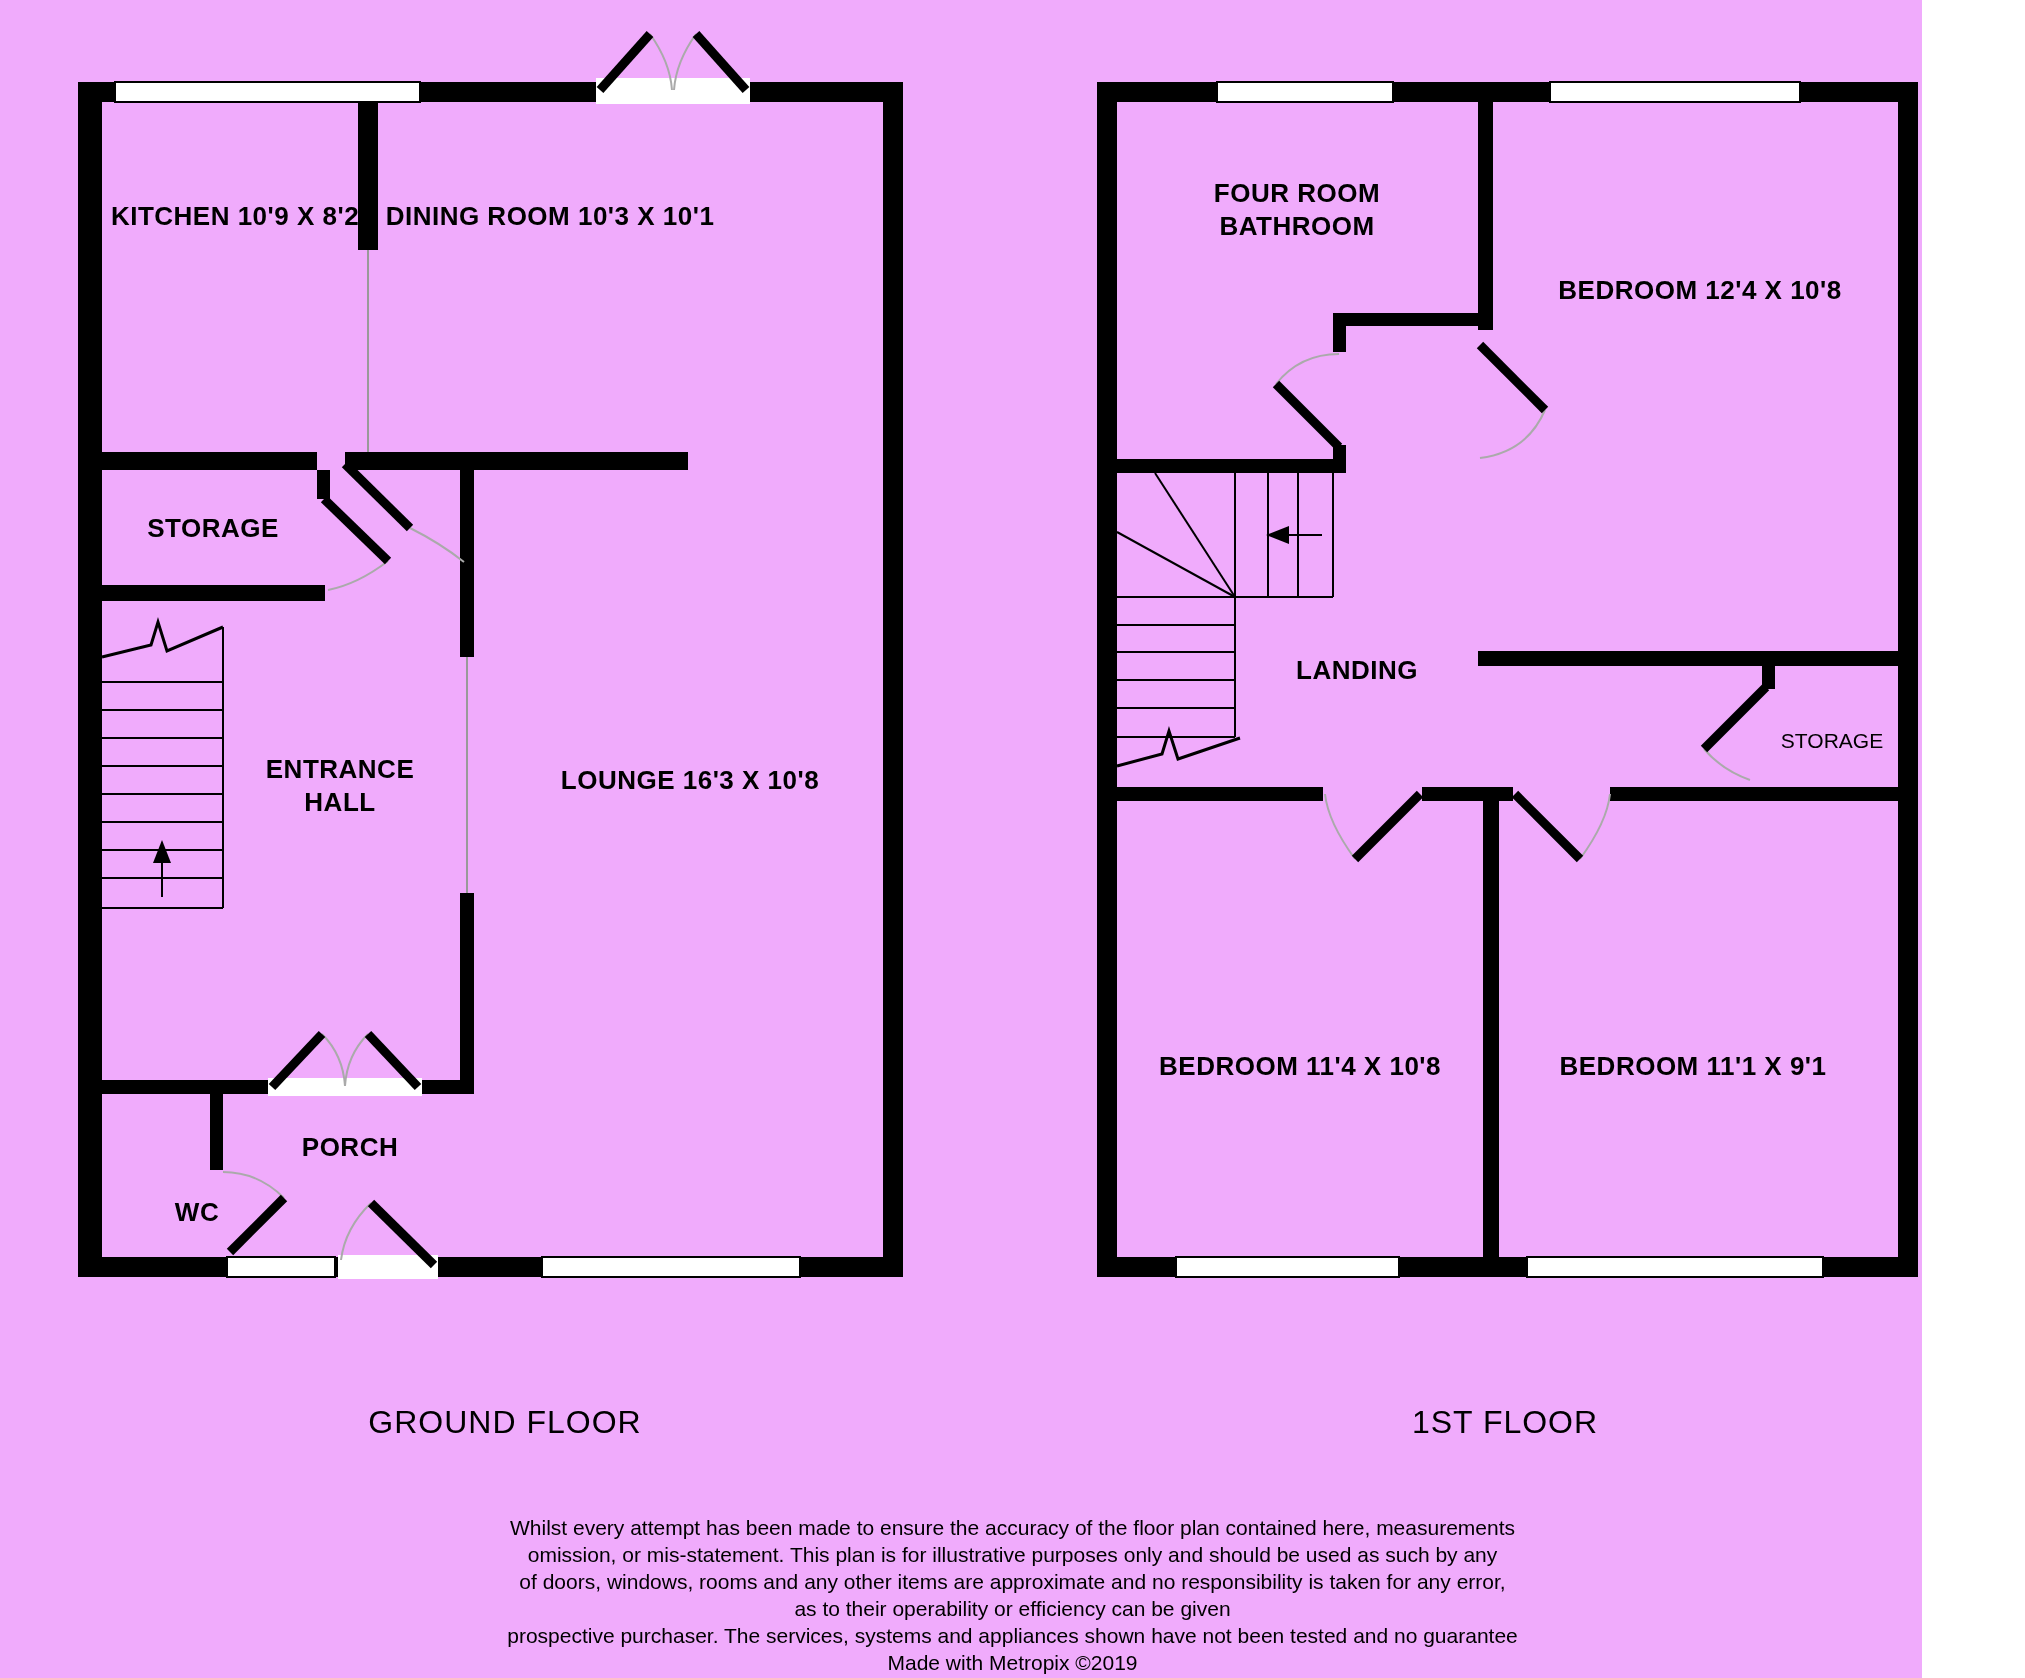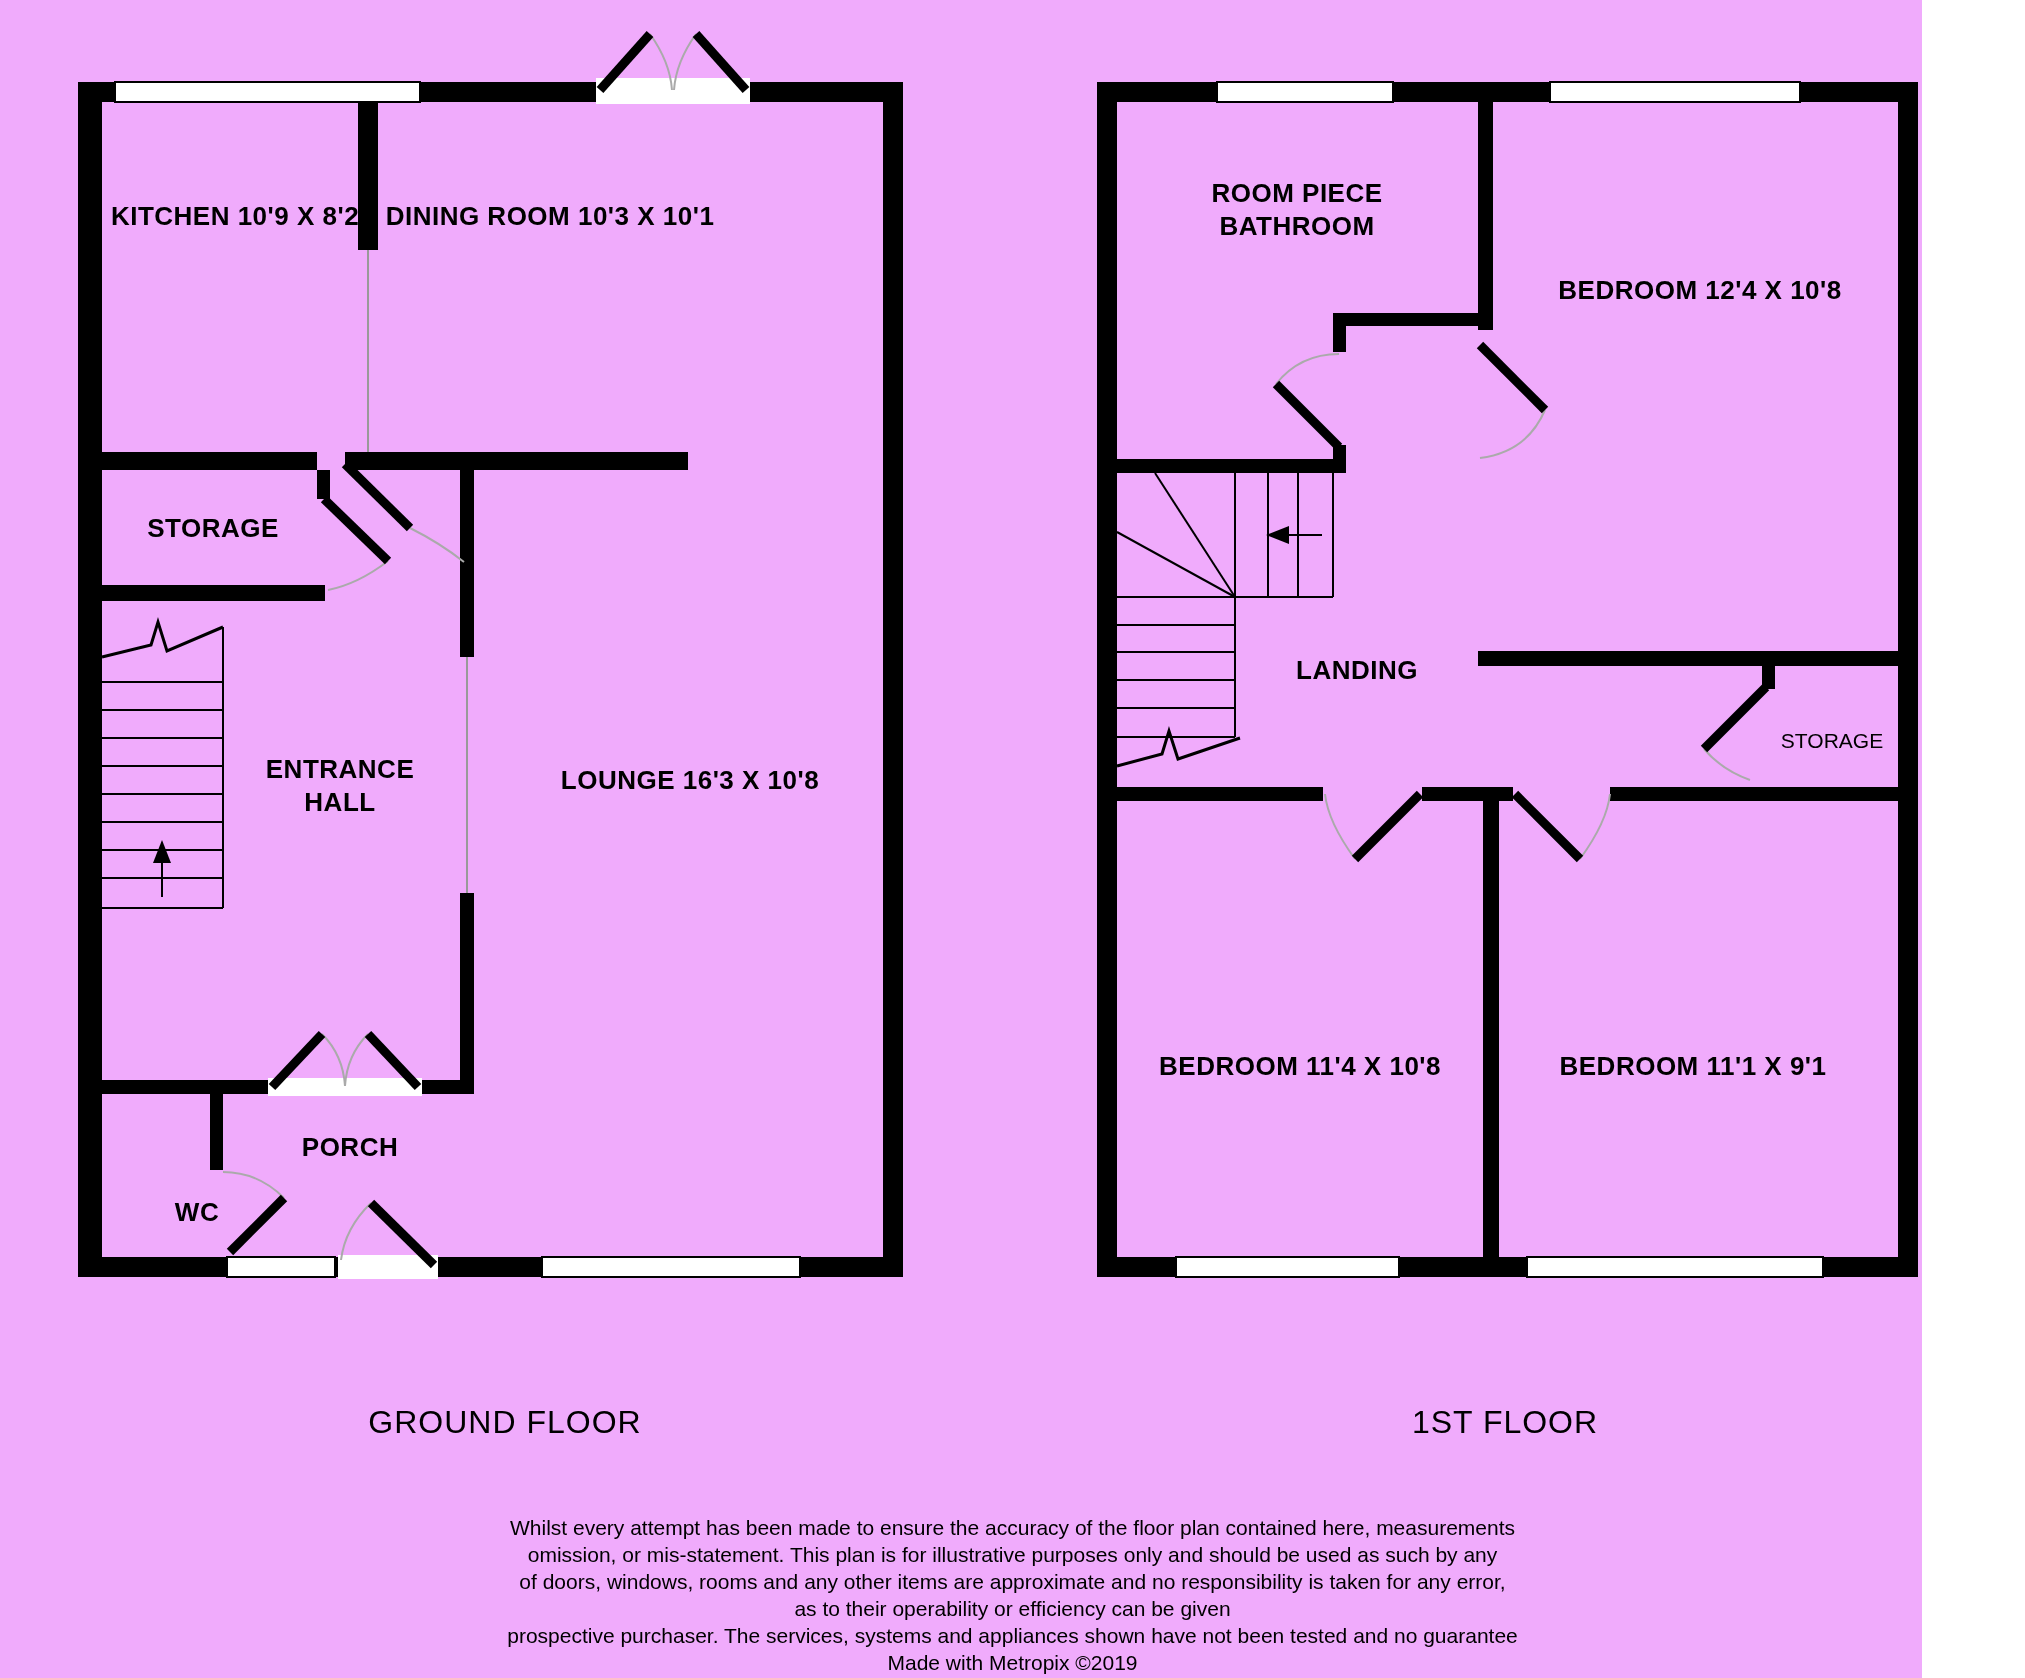--- a/index.html
+++ b/index.html
@@ -167,21 +167,21 @@
   <div class="label" style="left:213px;top:528px;">STORAGE</div>
   <div class="label" style="left:340px;top:786px;">
     <div class="label-line">ENTRANCE</div>
     <div class="label-line">HALL</div>
   </div>
   <div class="label" style="left:690px;top:780px;">LOUNGE 16'3 X 10'8</div>
   <div class="label" style="left:350px;top:1147px;">PORCH</div>
   <div class="label" style="left:161px;top:1212px;margin-left:36px;">WC</div>
 
   <div class="label" style="left:1297px;top:210px;">
-    <div class="label-line">ROOM PIECE</div>
+    <div class="label-line">FOUR ROOM</div>
     <div class="label-line">BATHROOM</div>
   </div>
   <div class="label" style="left:1700px;top:290px;">BEDROOM 12'4 X 10'8</div>
   <div class="label" style="left:1357px;top:670px;">LANDING</div>
   <div class="small-label" style="left:1832px;top:741px;">STORAGE</div>
   <div class="label" style="left:1300px;top:1066px;">BEDROOM 11'4 X 10'8</div>
   <div class="label" style="left:1693px;top:1066px;">BEDROOM 11'1 X 9'1</div>
 
   <div class="floor-title" style="left:505px;top:1422px;">GROUND FLOOR</div>
   <div class="floor-title" style="left:1505px;top:1422px;">1ST FLOOR</div>

